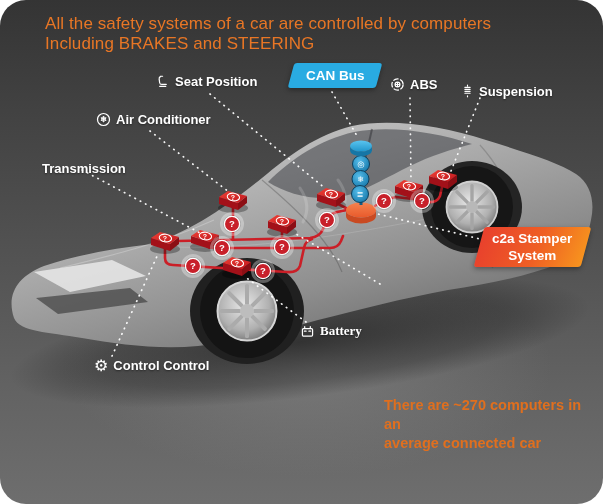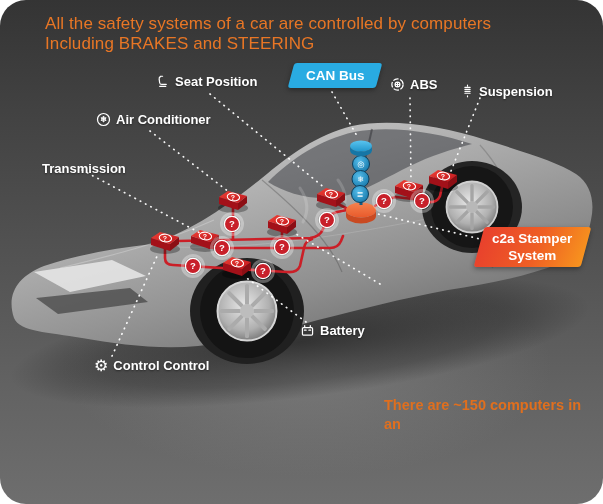--- a/index.html
+++ b/index.html
@@ -270,21 +270,22 @@
       <path d="M 112,356 L 158,254"></path>
     </g>
   </svg>
 
   <div class="title">
     <div>All the safety systems of a car are controlled by computers</div>
     <div>Including BRAKES and STEERING</div>
   </div>
 
   <div class="note">
-    <div>There are ~150 computers in an</div>
+    <div>There are ~270 computers in an</div>
+    <div>average connected car</div>
   </div>
 
   <div class="badge badge-can">
     <div class="inner">CAN Bus</div>
   </div>
 
   <div class="badge badge-c2a">
     <div class="inner">
       <div>c2a Stamper</div>
       <div>System</div>
@@ -329,21 +330,21 @@
       <text x="8" y="11" text-anchor="middle" font-size="8.5" fill="#fff">❄</text>
     </svg>
     <span>Air Conditioner</span>
   </div>
 
   <div class="lbl" style="left:42px; top:161px;align-items:flex-end;">
     <span>Transmission</span>
   </div>
 
 
-  <div class="lbl" style="left:300px; top:323px;">
+  <div class="lbl" style="left:300px; top:323px;font-family:Liberation Serif, serif;">
     <svg width="15" height="15" viewBox="0 0 16 16">
       <g fill="none" stroke="#fff" stroke-width="1.3" stroke-linecap="round">
         <rect x="2.6" y="5" width="10.8" height="8" rx="1.2"></rect>
         <path d="M5,2.8 v2 M11,2.8 v2"></path>
         <path d="M4.6,7.6 h2 M9.4,7.6 h2" stroke-width="1.1"></path>
       </g>
     </svg>
     <span>Battery</span>
   </div>
 

